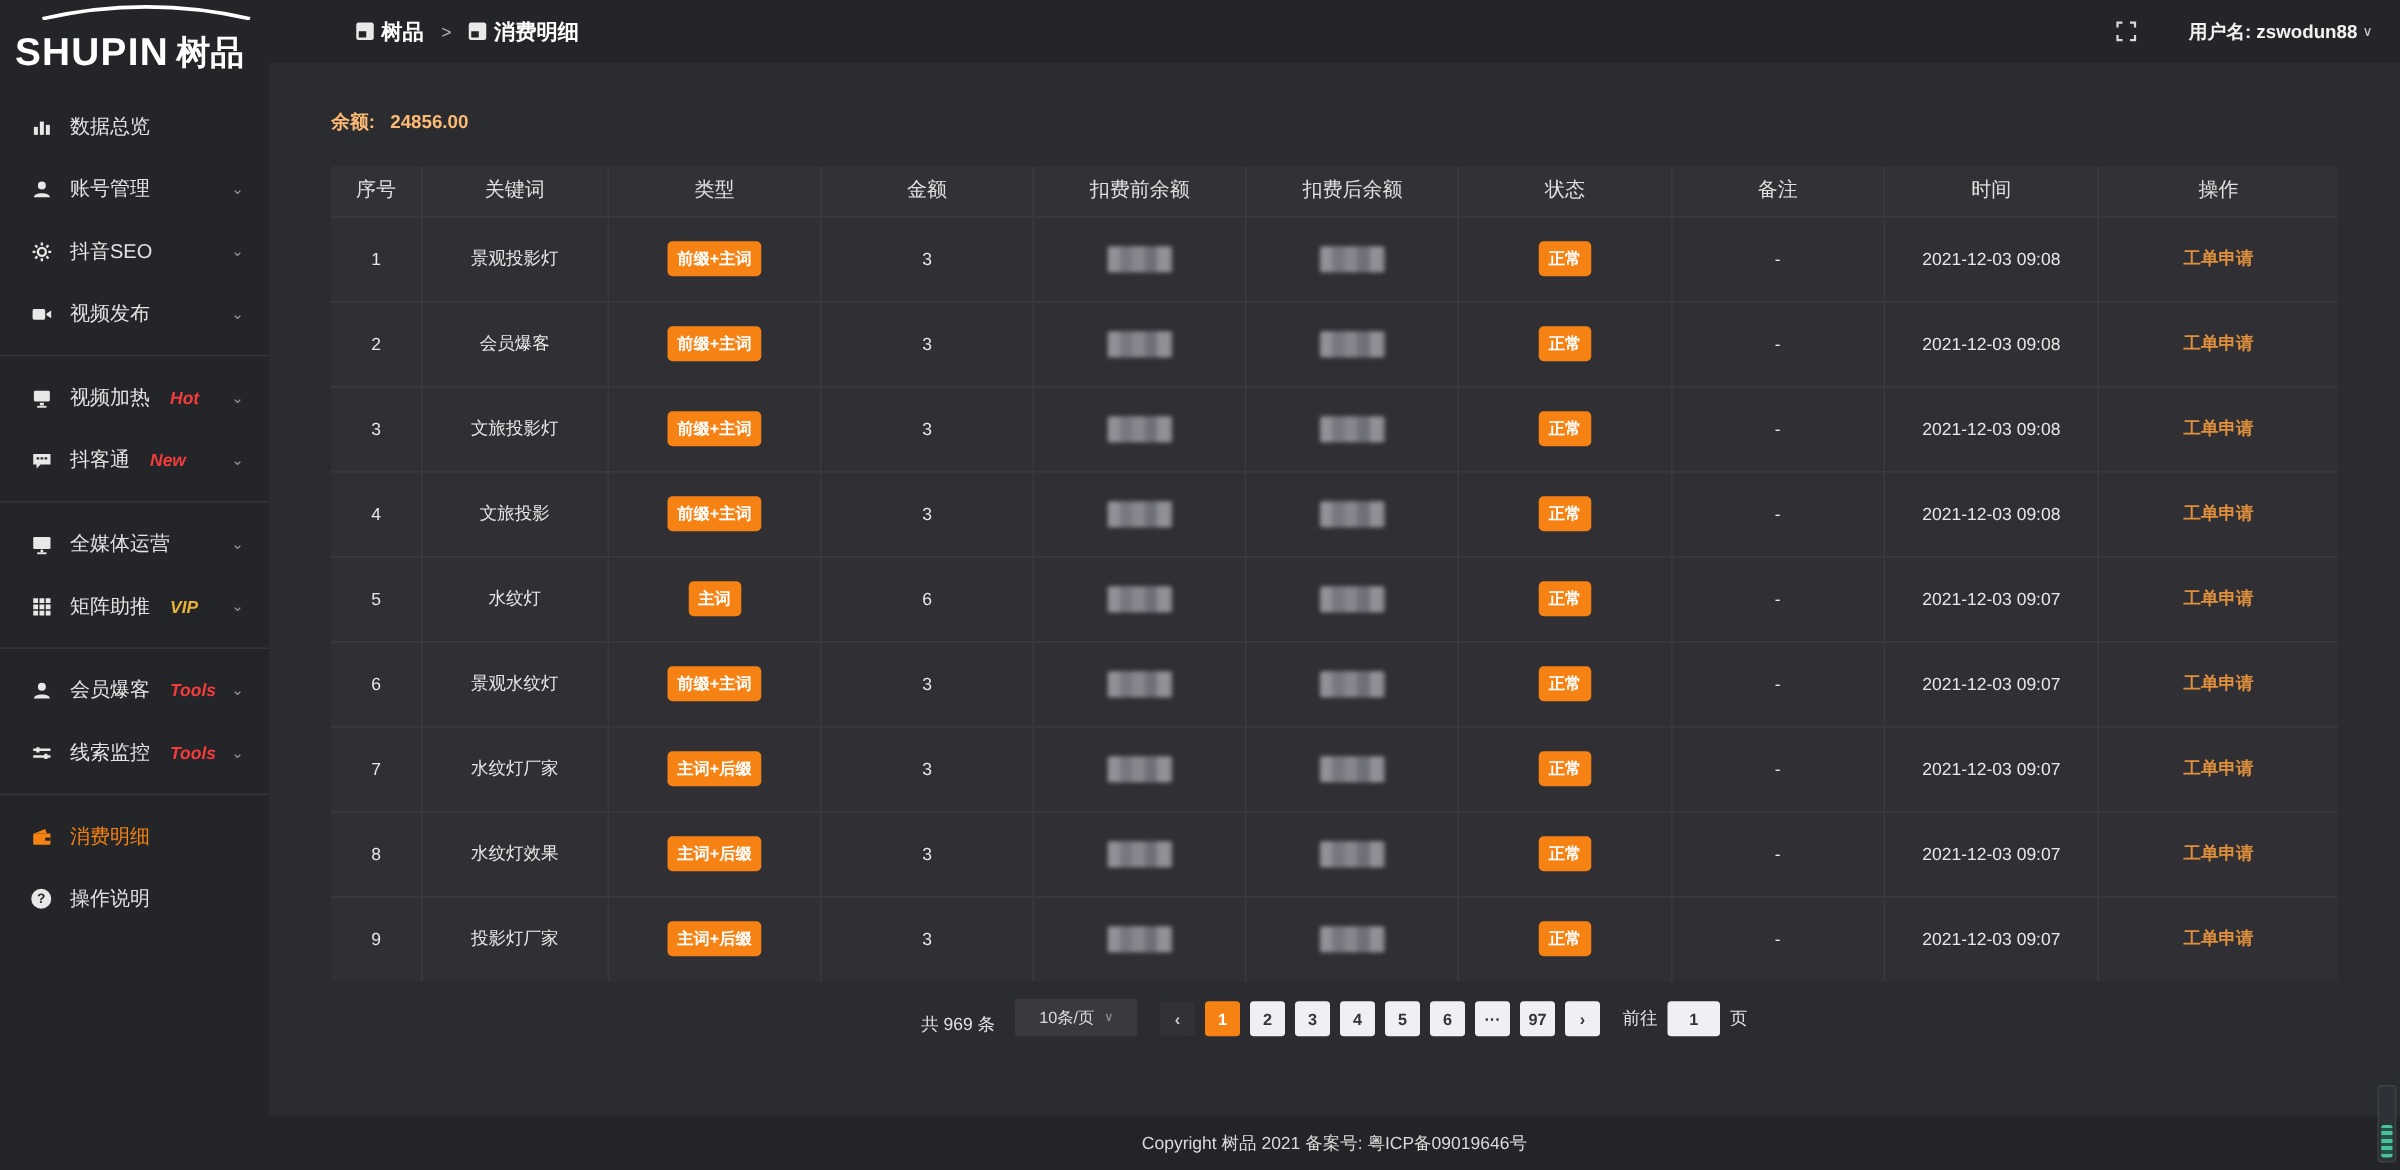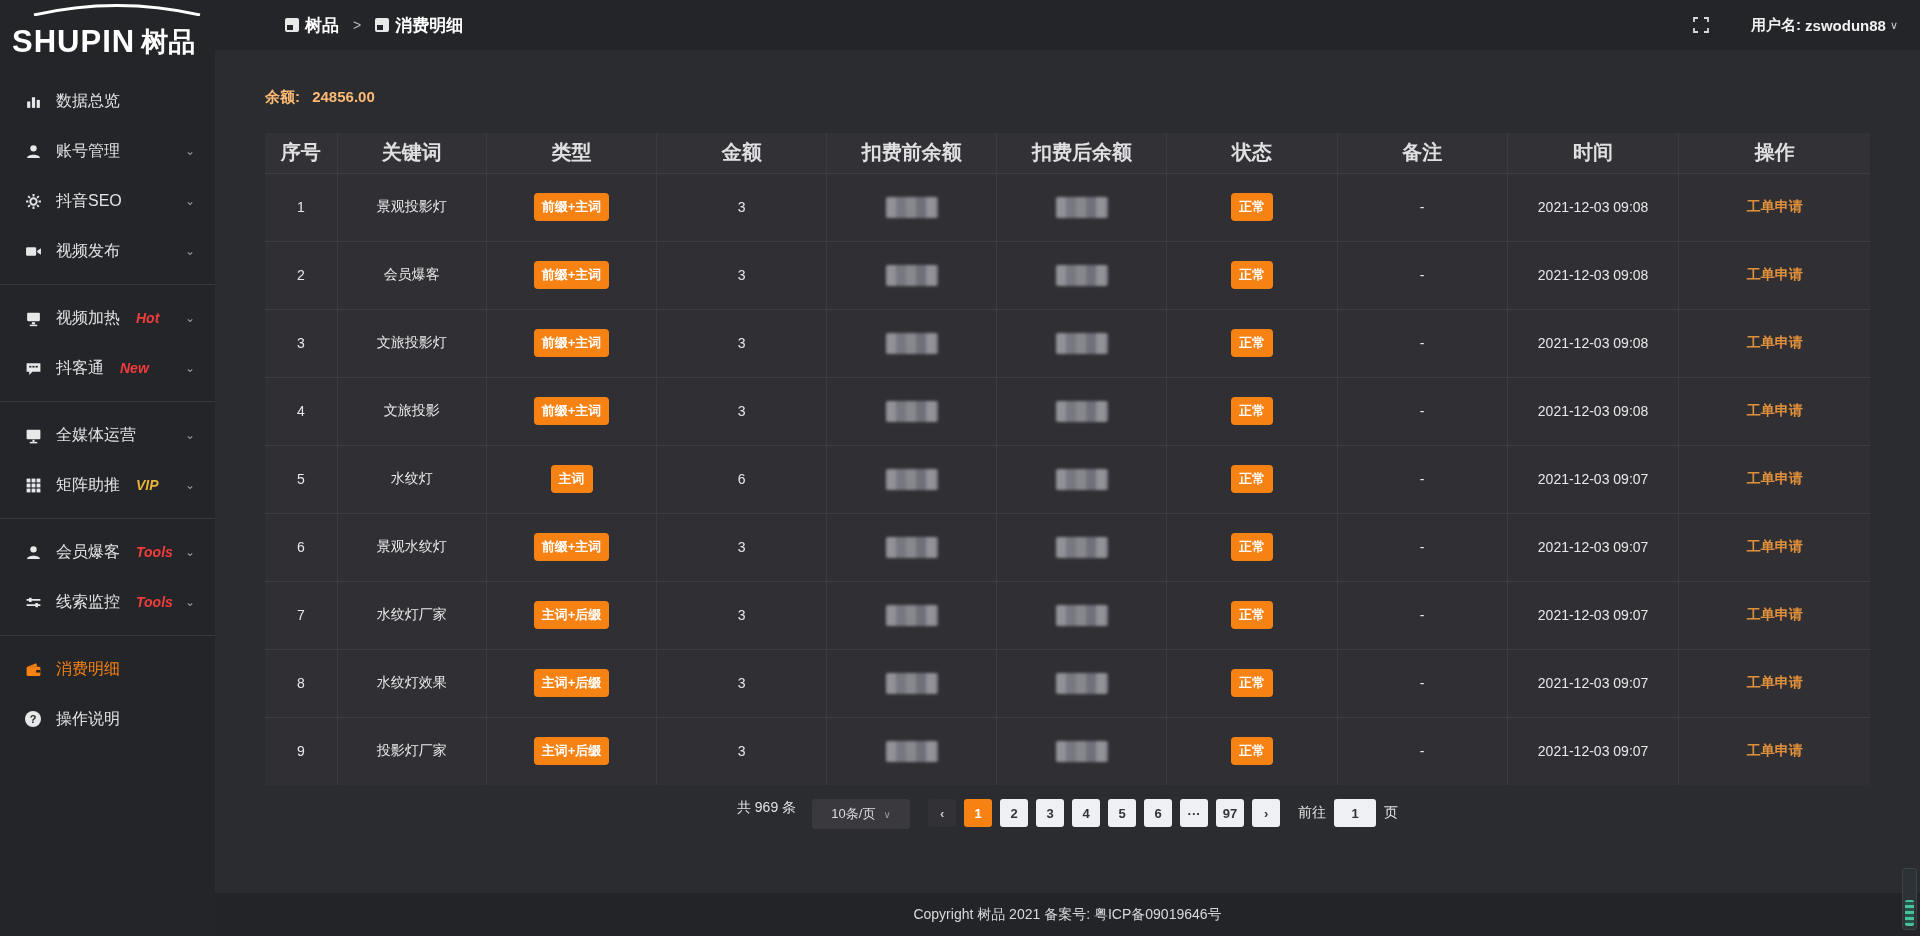--- a/index.html
+++ b/index.html
@@ -44,38 +44,38 @@
   .username .u-chev { font-size:11px; color:#cfcfcf; font-weight:400; }
 
   
   .content { position:absolute; left:215px; top:50px; right:0; bottom:0;
              background:#2b2c2f; padding:0 50px; }
   .balance { margin-top:38px; color:#fdba74; font-size:15px; font-weight:700; }
   .balance .balance-value { margin-left:8px; }
 
   
   table.data-table { width:100%; border-collapse:collapse; table-layout:fixed; margin-top:26px; }
-  .data-table th { height:40px; background:#323236; color:#e0e0e2; font-size:20px;
-                   font-weight:700; border-right:1px solid #3c3c40; }
+  .data-table th { height:40px; background:#323236; color:#e0e0e2; font-size:16px;
+                   font-weight:400; border-right:1px solid #3c3c40; }
   .data-table th:last-child { border-right:none; }
   .data-table td { height:68px; background:#303034; color:#e8e8ea; font-size:14px;
                    text-align:center; border-right:1px solid #3c3c40;
                    border-top:1px solid #3e3e42; }
   .data-table td:last-child { border-right:none; }
   .type-badge, .status-badge { display:inline-block; background:#f78214; color:#fff;
                    font-size:13px; font-weight:700; padding:5px 8px; border-radius:4px; }
   .blur-block { width:52px; height:21px; margin:0 auto; border-radius:2px;
                 background:
                   repeating-linear-gradient(90deg,#9b9b9f 0 10px,#7c7c82 10px 20px,#8f8f93 20px 30px,#72727a 30px 40px),
                   linear-gradient(0deg,#88888c,#88888c);
                 background-blend-mode:overlay; filter:blur(1.6px); opacity:.85; }
   .action-link { color:#e0903c; font-weight:700; cursor:pointer; }
 
   
-  .pagination { display:flex; align-items:flex-start; justify-content:center; gap:8px;
+  .pagination { display:flex; align-items:flex-end; justify-content:center; gap:8px;
                 margin-top:14px; color:#e2e2e4; font-size:14px; }
   .pg-total { margin-right:8px; }
   .pg-size { width:98px; height:30px; background:#3a3a3e; border-radius:3px; display:flex;
              align-items:center; justify-content:center; gap:8px; font-size:13px;
              color:#dcdcde; cursor:pointer; margin-right:10px; }
   .pg-size .s-chev { color:#9a9a9e; font-size:10px; }
   .pg-btn { min-width:28px; height:28px; padding:0 4px; border-radius:3px; background:#eef0f3;
             color:#33343a; font-size:13px; font-weight:700; display:flex; align-items:center;
             justify-content:center; cursor:pointer; }
   .pg-btn.prev { background:#323236; color:#c9c9cd; }

